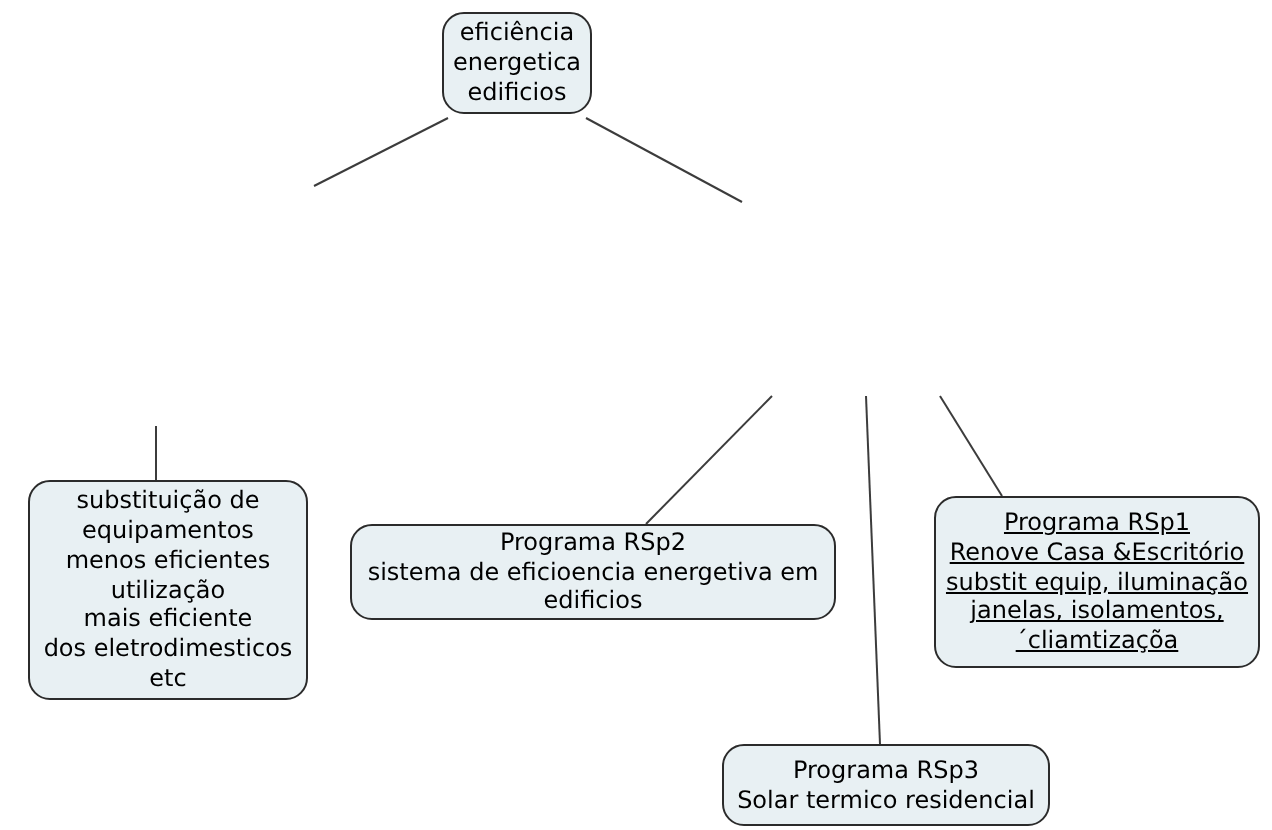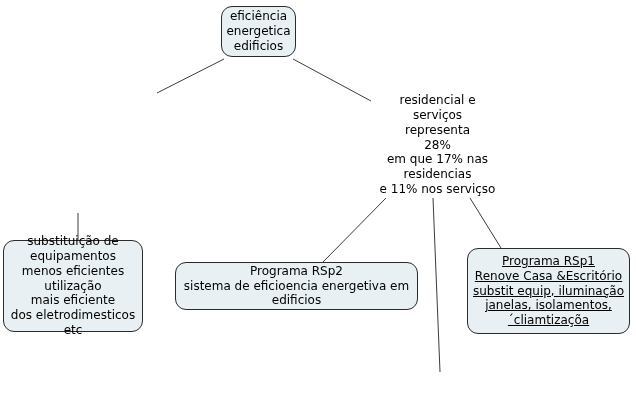--- a/index.html
+++ b/index.html
@@ -62,40 +62,35 @@
     <line x1="386" y1="198" x2="323" y2="262"></line>
     <line x1="433" y1="198" x2="440" y2="372"></line>
     <line x1="470" y1="198" x2="501" y2="248"></line>
   </svg>
 
   <div class="node box" style="left:221px; top:6px; width:75px; height:51px;">eficiência
 energetica
 edificios</div>
 
 
-  <div class="node text" style="left:355px; top:92px; width:165px; height:106px;">residencial e
-serviços
-representa
-28%
-em que 17% nas
-residencias
-e 11% nos serviçso</div>
 
-  <div class="node box" style="left:3px; top:240px; width:140px; height:92px;">substituição de
+  <div class="node box" style="left:14px; top:240px; width:140px; height:110px;">substituição de
 equipamentos
 menos eficientes
 utilização
 mais eficiente
 dos eletrodimesticos
 etc</div>
 
   <div class="node box" style="left:175px; top:262px; width:243px; height:48px;">Programa RSp2
 sistema de eficioencia energetiva em
 edificios</div>
 
   <div class="node box" style="left:467px; top:248px; width:163px; height:86px;text-decoration:underline;">Programa RSp1
 Renove Casa &amp;Escritório
 substit equip, iluminação
 janelas, isolamentos,
 ´cliamtizaçõa</div>
 
+  <div class="node box" style="left:361px; top:372px; width:164px; height:41px;">Programa RSp3
+Solar termico residencial</div>
 
 </div>
 
 </body></html>

